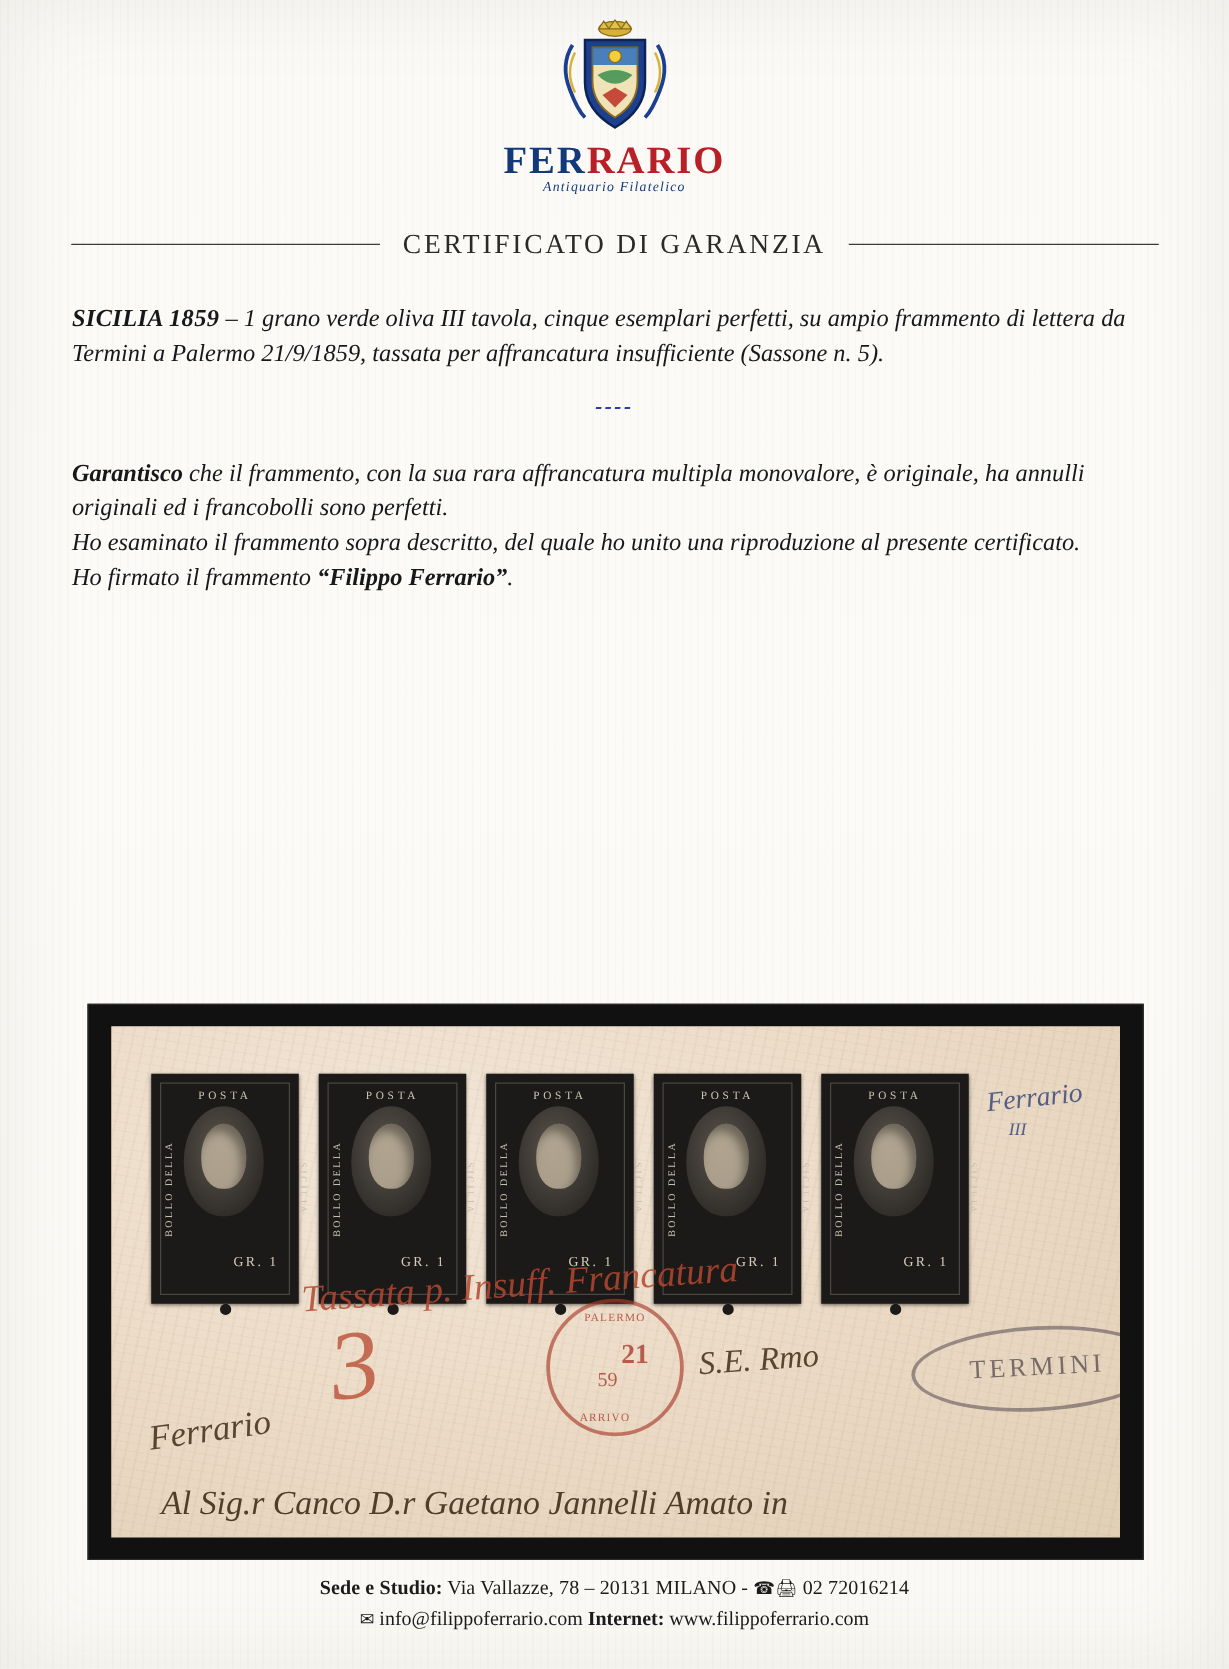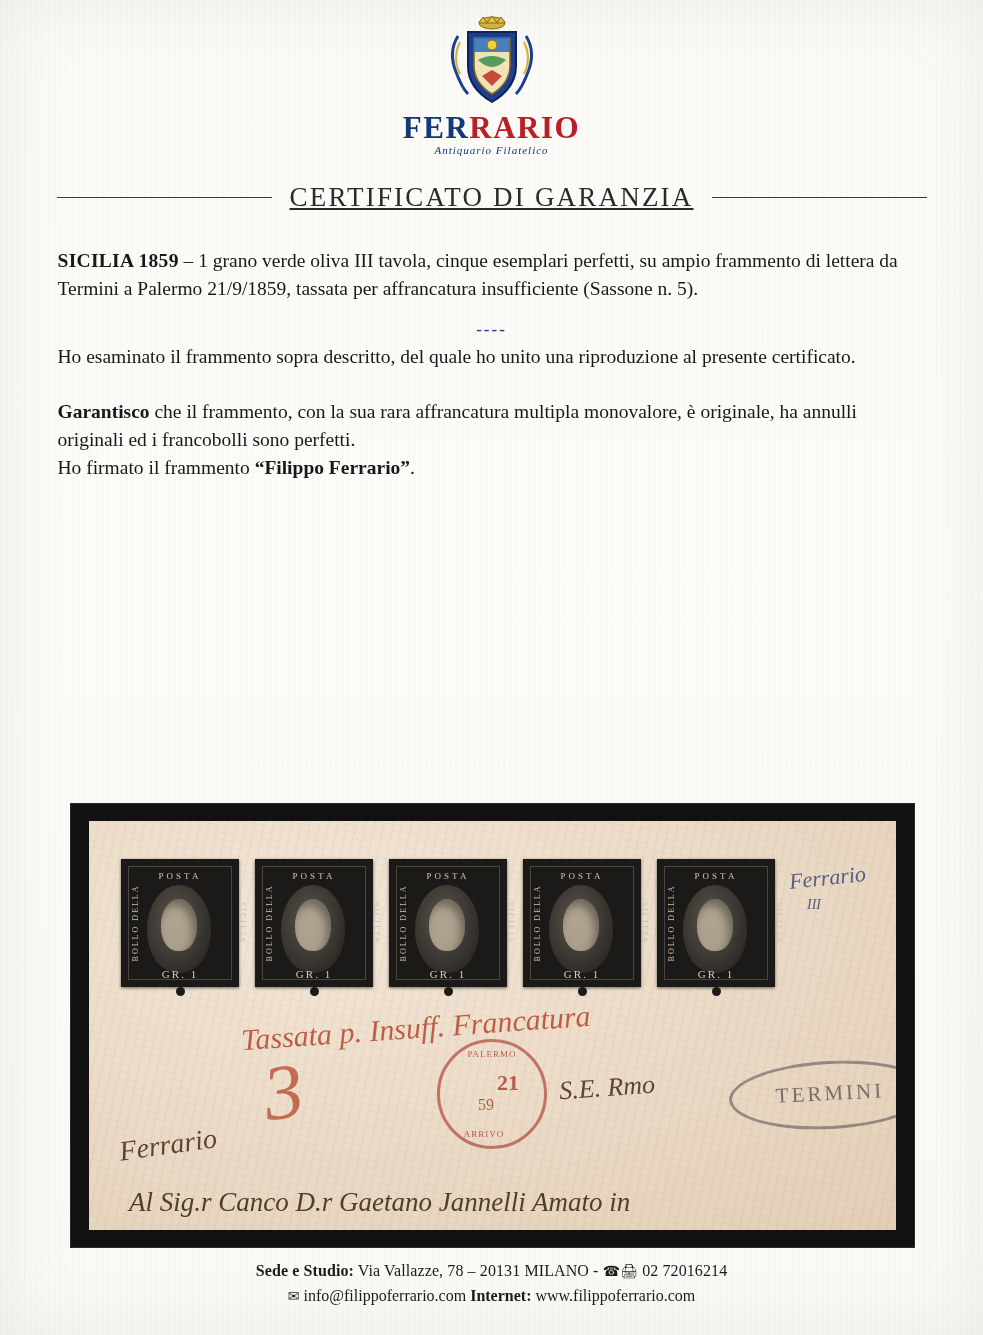--- a/index.html
+++ b/index.html
@@ -69,35 +69,35 @@
     justify-content: center;
     gap: 18px;
   }
   .title-row .rule {
     flex: 1;
     height: 1px;
     background: #3b3b3b;
   }
   .cert-title {
     font-family: "Liberation Serif", serif;
-    font-size: 27px;
+    font-size: 22px;
     letter-spacing: 2.2px;
     color: #2a2a2a;
     white-space: nowrap;
-    text-decoration: underline;
   }
 
   
   .content {
     margin: 34px auto 0 auto;
     width: 868px;
     font-size: 19.5px;
     line-height: 1.42;
     color: #17181a;
     text-align: left;
+    font-style: italic;
   }
   .content p { margin: 0; }
   .lead { margin-bottom: 0; }
   .lead b { font-weight: bold; letter-spacing: 0.3px; }
   .dashes {
     text-align: center;
     color: #2a3fa0;
     letter-spacing: 2px;
     font-size: 17px;
     margin-top: 16px;
@@ -137,21 +137,21 @@
     inset: 0;
     background:
       repeating-linear-gradient(102deg, rgba(140,110,80,0.05) 0px, rgba(140,110,80,0.05) 2px, rgba(255,255,255,0) 2px, rgba(255,255,255,0) 9px),
       repeating-linear-gradient(9deg, rgba(120,95,65,0.04) 0px, rgba(120,95,65,0.04) 1px, rgba(255,255,255,0) 1px, rgba(255,255,255,0) 7px);
   }
   
   .stamp {
     position: absolute;
     top: 38px;
     width: 118px;
-    height: 128px;
+    height: 184px;
     background: #1b1a18;
     box-shadow: 0 1px 3px rgba(0,0,0,0.55);
   }
   .stamp .inner {
     position: absolute;
     inset: 7px;
     border: 1px solid #4a4640;
   }
   .stamp .oval {
     position: absolute;
@@ -178,25 +178,25 @@
     left: 16px; right: 16px; top: 12px;
     height: 13px;
     font-size: 9px;
     color: #cfc6b6;
     text-align: center;
     letter-spacing: 3px;
     font-family: "Liberation Serif", serif;
   }
   .stamp .botcap {
     position: absolute;
-    left: 16px; right: 16px; bottom: 6px;
+    left: 16px; right: 16px; bottom: 26px;
     height: 13px;
     font-size: 11px;
     color: #d6ccbb;
-    text-align: center;
+    text-align: right;
     letter-spacing: 2px;
     font-family: "Liberation Serif", serif;
   }
   .stamp .sidecap-l,
   .stamp .sidecap-r {
     position: absolute;
     top: 50%;
     font-size: 8px;
     color: #c9c0b0;
     letter-spacing: 2px;
@@ -342,25 +342,25 @@
     </div>
   </div>
 
   <div class="content">
     <p class="lead">
       <b>SICILIA 1859</b>
       <span>– 1 grano verde oliva III tavola, cinque esemplari perfetti, su ampio frammento di lettera da Termini a Palermo 21/9/1859, tassata per affrancatura insufficiente (Sassone n. 5).</span>
     </p>
     <div class="dashes">----</div>
 
-    <p class="para">Ho esaminato il frammento sopra descritto, del quale ho unito una riproduzione al presente certificato.</p>
-
     <p class="para tight">
       <b>Garantisco</b><span> che il frammento, con la sua rara affrancatura multipla monovalore, è originale, ha annulli originali ed i francobolli sono perfetti.</span>
     </p>
+
+    <p class="para">Ho esaminato il frammento sopra descritto, del quale ho unito una riproduzione al presente certificato.</p>
 
     <p class="sign-para">
       <span>Ho firmato il frammento </span><b>“Filippo Ferrario”</b><span>.</span>
     </p>
 
   </div>
 
   <div class="photo-wrap">
     <div class="photo-inner">
       <div class="paper-tex"></div>

